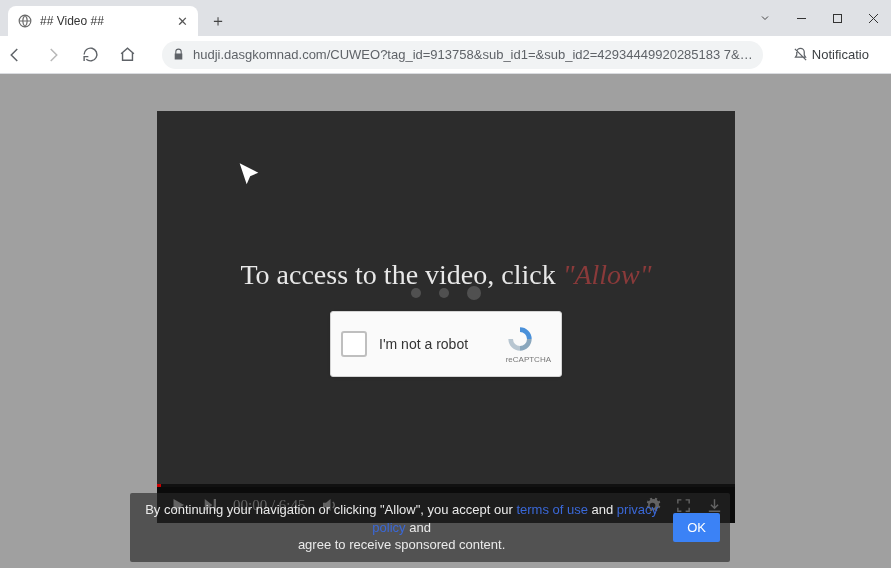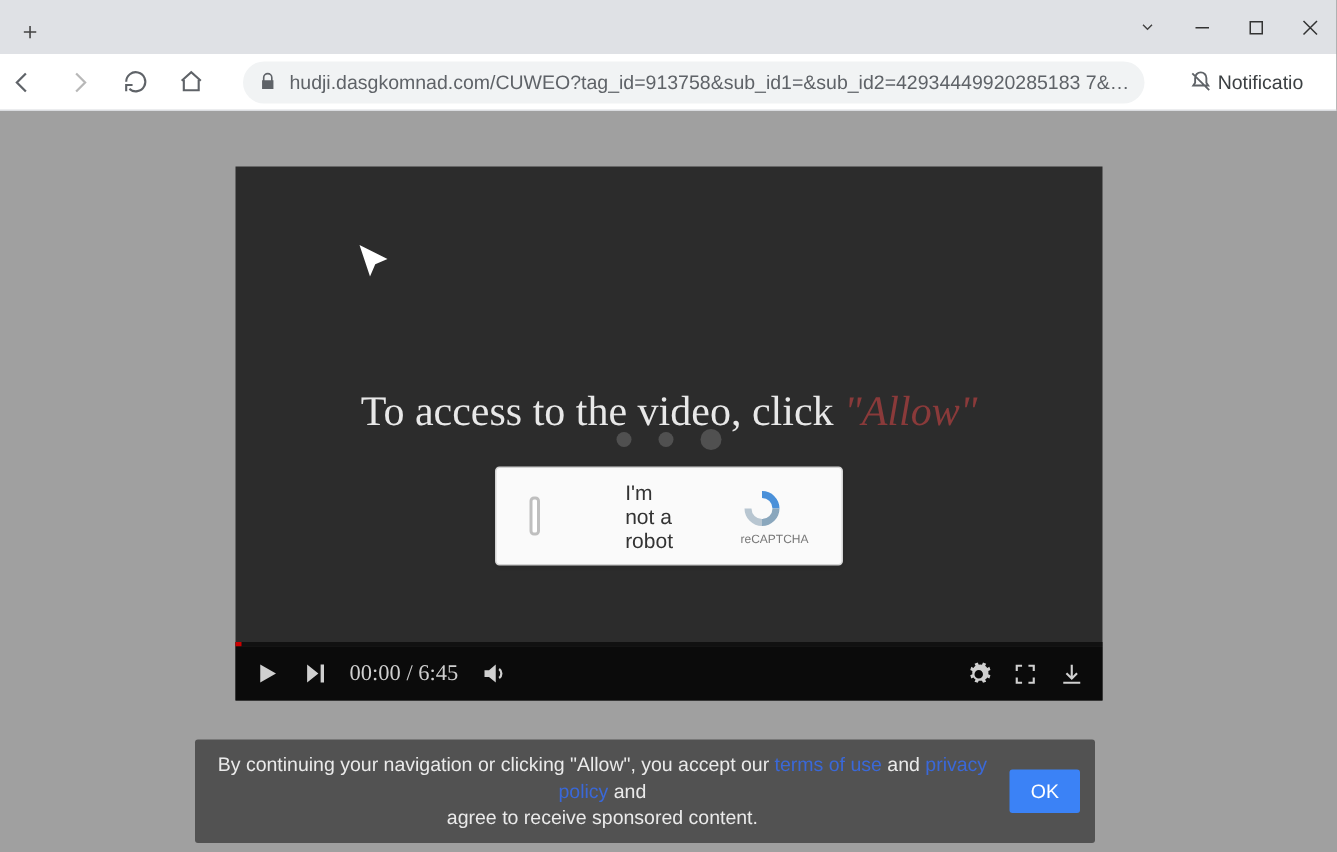--- a/index.html
+++ b/index.html
@@ -83,21 +83,21 @@
   position: relative;
   width: 891px;
   height: 494px;
   background: #a0a0a0;
 }
 .player {
   position: absolute;
   left: 157px;
   top: 37px;
   width: 578px;
-  height: 356px;
+  height: 412px;
   background: #2c2c2c;
 }
 .cursor-arrow {
   position: absolute; left: 78px; top: 50px; color: #fff;
 }
 .access-line {
   position: absolute; top: 148px; left: 0; right: 0;
   text-align: center;
   font-family: Georgia, "Times New Roman", serif;
   font-size: 28px;
@@ -106,23 +106,22 @@
 .allow-word { color: #8a3a3a; font-style: italic; }
 .dots {
   position: absolute; top: 175px; left: 50%; transform: translateX(-50%);
   display: flex; gap: 18px; align-items: center; opacity: 0.25;
 }
 .dots span { width: 10px; height: 10px; border-radius: 50%; background: #bbb; }
 .dots span.big { width: 14px; height: 14px; }
 .captcha {
   position: absolute; top: 200px; left: 50%; transform: translateX(-50%);
   width: 232px; height: 66px; background: #fafafa; border: 1px solid #d3d3d3;
-  border-radius: 3px; display: flex; align-items: center; padding: 0 22px;
+  border-radius: 3px; display: flex; align-items: center; padding: 0 10px;
   box-shadow: 0 1px 3px rgba(0,0,0,0.1);
-  gap: 45px;
 }
 .captcha-check {
   width: 26px; height: 26px; border: 2px solid #bfbfbf; border-radius: 3px; background: #fff;
 }
 .captcha-label { margin-left: 12px; font-size: 14px; color: #333; flex: 1; }
 .captcha-badge { display: flex; flex-direction: column; align-items: flex-start; font-size: 8px; color: #777; gap: 2px;}
 .progress {
   position: absolute; bottom: 36px; left: 0; right: 0; height: 3px; background: #111;
 }
 .progress .bar { width: 4px; height: 100%; background: #cc0000; }
@@ -154,20 +153,28 @@
 .consent-text a { color: #3a68d8; text-decoration: none; }
 .ok-btn {
   background: #3b82f6; color: #fff; border: none; padding: 7px 14px;
   font-size: 13px; border-radius: 2px; cursor: pointer; margin-left: 10px;
 }
 </style>
 </head>
 <body>
 
 <div class="titlebar">
+  <div class="tab">
+    <svg width="14" height="14" viewBox="0 0 24 24" fill="none" stroke="#6b6b6b" stroke-width="2">
+        <circle cx="12" cy="12" r="10"></circle>
+        <path d="M2 12h20M12 2a15 15 0 010 20M12 2a15 15 0 000 20"></path>
+      </svg>
+    <span class="tab-title">## Video ##</span>
+    <span class="tab-close">✕</span>
+  </div>
   <div class="newtab">＋</div>
   <div class="win-controls">
     <div class="chev">
       <svg width="12" height="12" viewBox="0 0 24 24" fill="none" stroke="#444" stroke-width="2">
           <path d="M6 9l6 6 6-6"></path>
         </svg>
     </div>
     <div class="win-btn">
         <svg viewBox="0 0 11 11">
           <path d="M1 5.5h9" stroke="#333" stroke-width="1"></path>

